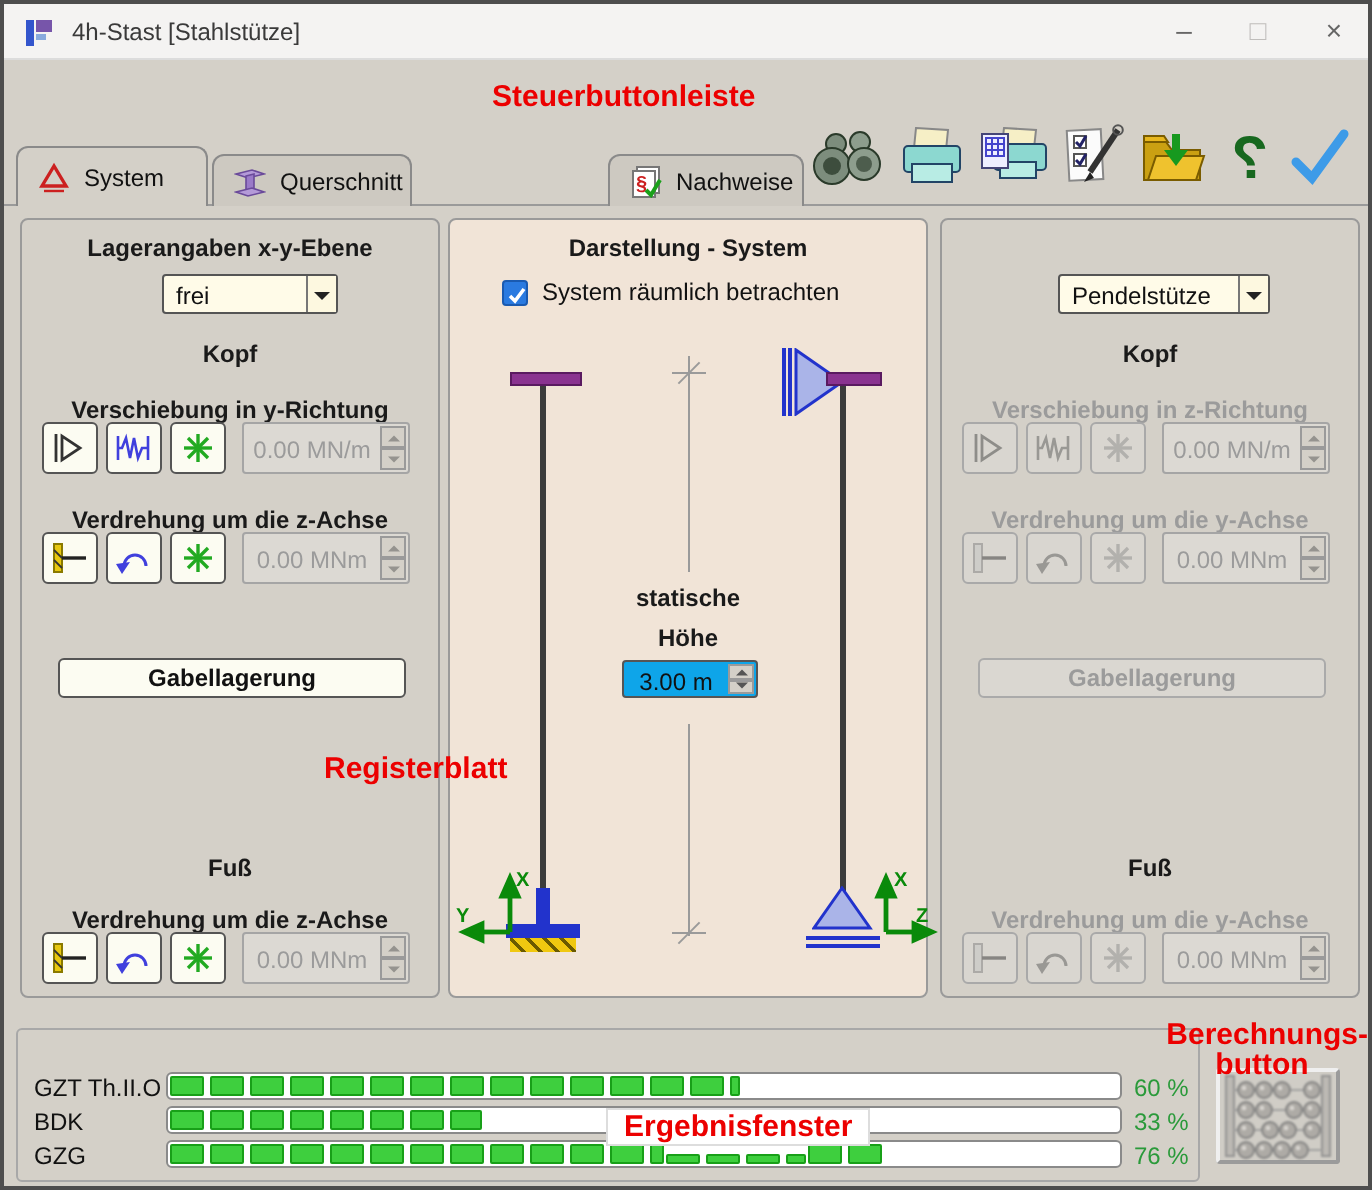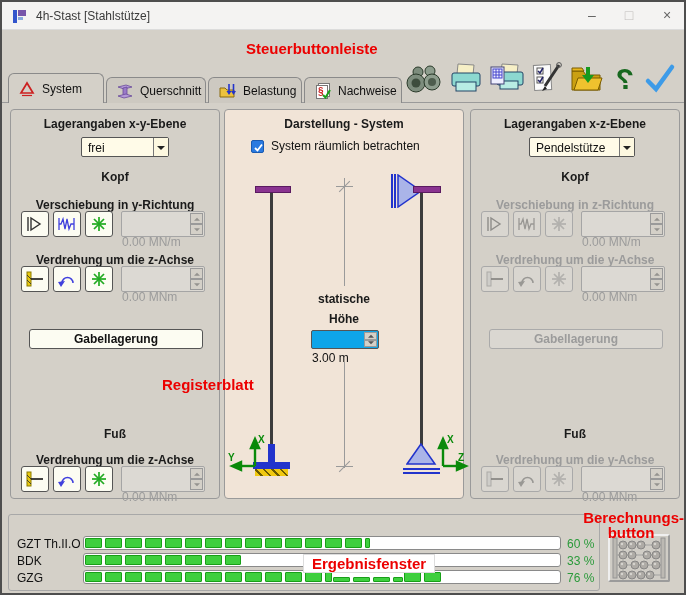--- a/index.html
+++ b/index.html
@@ -37,21 +37,21 @@
   .dd-btn{position:absolute;right:0;top:0;bottom:0;width:15px;background:#fdf8e0;border-left:1px solid #777;}
   .dd-arrow{position:absolute;left:3px;top:8px;border:4px solid transparent;border-top-color:#222;}
 
   
   .sbtn{position:absolute;width:28px;height:26px;background:#fcfcf2;border:1px solid #555;border-radius:3px;display:flex;align-items:center;justify-content:center;}
   .sbtn.dis{background:#d9d6d0;border-color:#a9a9a9;}
   .sbtn.dis svg{filter:grayscale(1) opacity(.45);}
 
   
   .field{position:absolute;height:26px;border:1px solid #a5a5a5;background:#dcd9d3;border-radius:2px;}
-  .field .val{position:absolute;left:0;right:14px;top:6px;text-align:left;font-size:12px;color:#9b9b9b;white-space:nowrap;margin-top:17px;}
+  .field .val{position:absolute;left:0;right:14px;top:6px;text-align:center;font-size:12px;color:#9b9b9b;white-space:nowrap;}
   .field.on{background:#0ea5e9;border-color:#555;}
   .field.on .val{color:#111;}
   .spin{position:absolute;right:1px;top:1px;bottom:1px;width:13px;display:flex;flex-direction:column;}
   .sp{flex:1;background:#d4d0c8;border:1px solid #9a9a9a;position:relative;}
   .sp::after{content:'';position:absolute;left:50%;top:50%;border:3px solid transparent;}
   .sp.up::after{transform:translate(-50%,-70%);border-bottom-color:#555;}
   .sp.dn::after{transform:translate(-50%,-30%);border-top-color:#555;}
   .field:not(.on) .sp::after{opacity:.5;}
 
   .bigbtn{position:absolute;height:20px;background:#fcfcf2;border:1px solid #555;border-radius:3px;text-align:center;font-size:12px;font-weight:bold;color:#111;line-height:18px;}
@@ -179,30 +179,20 @@
     <span>System</span>
   </div>
   <div class="tab inactive" style="left:104px;width:100px">
     <svg width="16" height="16" viewBox="0 0 16 16">
       <polygon points="1,4 9,2 15,4 7,6" fill="#b49ad8" stroke="#6a4a9a" stroke-width="0.8"></polygon>
       <polygon points="6,5 10,4 10,12 6,13" fill="#9a7ac8" stroke="#6a4a9a" stroke-width="0.8"></polygon>
       <polygon points="1,13 9,11 15,13 7,15" fill="#b49ad8" stroke="#6a4a9a" stroke-width="0.8"></polygon>
     </svg>
     <span>Querschnitt</span>
   </div>
-  <div class="tab inactive" style="left:206px;width:94px">
-    <svg width="17" height="16" viewBox="0 0 17 16">
-      <path d="M1,5 h5 l2,2 h7 v7 h-14 z" fill="#ecc23e" stroke="#8a6a10"></path>
-      <line x1="10" y1="1" x2="10" y2="9" stroke="#2233cc" stroke-width="1.6"></line>
-      <polygon points="10,12 7.5,8 12.5,8" fill="#2233cc"></polygon>
-      <line x1="14.5" y1="1" x2="14.5" y2="9" stroke="#2233cc" stroke-width="1.6"></line>
-      <polygon points="14.5,12 12,8 17,8" fill="#2233cc"></polygon>
-    </svg>
-    <span>Belastung</span>
-  </div>
   <div class="tab inactive" style="left:302px;width:98px">
     <svg width="16" height="16" viewBox="0 0 16 16">
       <rect x="3.5" y="0.5" width="11" height="13" fill="#fff" stroke="#777"></rect>
       <rect x="1.5" y="2.5" width="11" height="13" fill="#fff" stroke="#777"></rect>
       <text x="3" y="12" font-size="10" font-weight="bold" fill="#cc2020">§</text>
       <polyline points="8,12 10.5,14.5 15,7" fill="none" stroke="#1aa01a" stroke-width="2"></polyline>
     </svg>
     <span>Nachweise</span>
   </div>
 
@@ -382,21 +372,20 @@
           <polygon points="12,7 8,16 16,16"></polygon>
         <line x1="12" y1="34" x2="28" y2="34"></line>
           <polygon points="35,34 26,30 26,38"></polygon>
       </g>
       <text class="axlbl" x="16" y="11">X</text>
       <text class="axlbl" x="27" y="29">Z</text>
     </svg>
   </div>
 
   <div class="gbox" style="left:468px;width:210px">
-    <div class="ptitle" style="top:7px">Lagerangaben x-z-Ebene</div>
 
     <div class="dropdown" style="left:58px;top:27px;width:106px">
       <span class="dd-text">Pendelstütze</span>
       <span class="dd-btn">
           <span class="dd-arrow"></span>
         </span>
     </div>
 
     <div class="plabel" style="top:60px">Kopf</div>
     <div class="plabel gray" style="top:88px">Verschiebung in z-Richtung</div>

